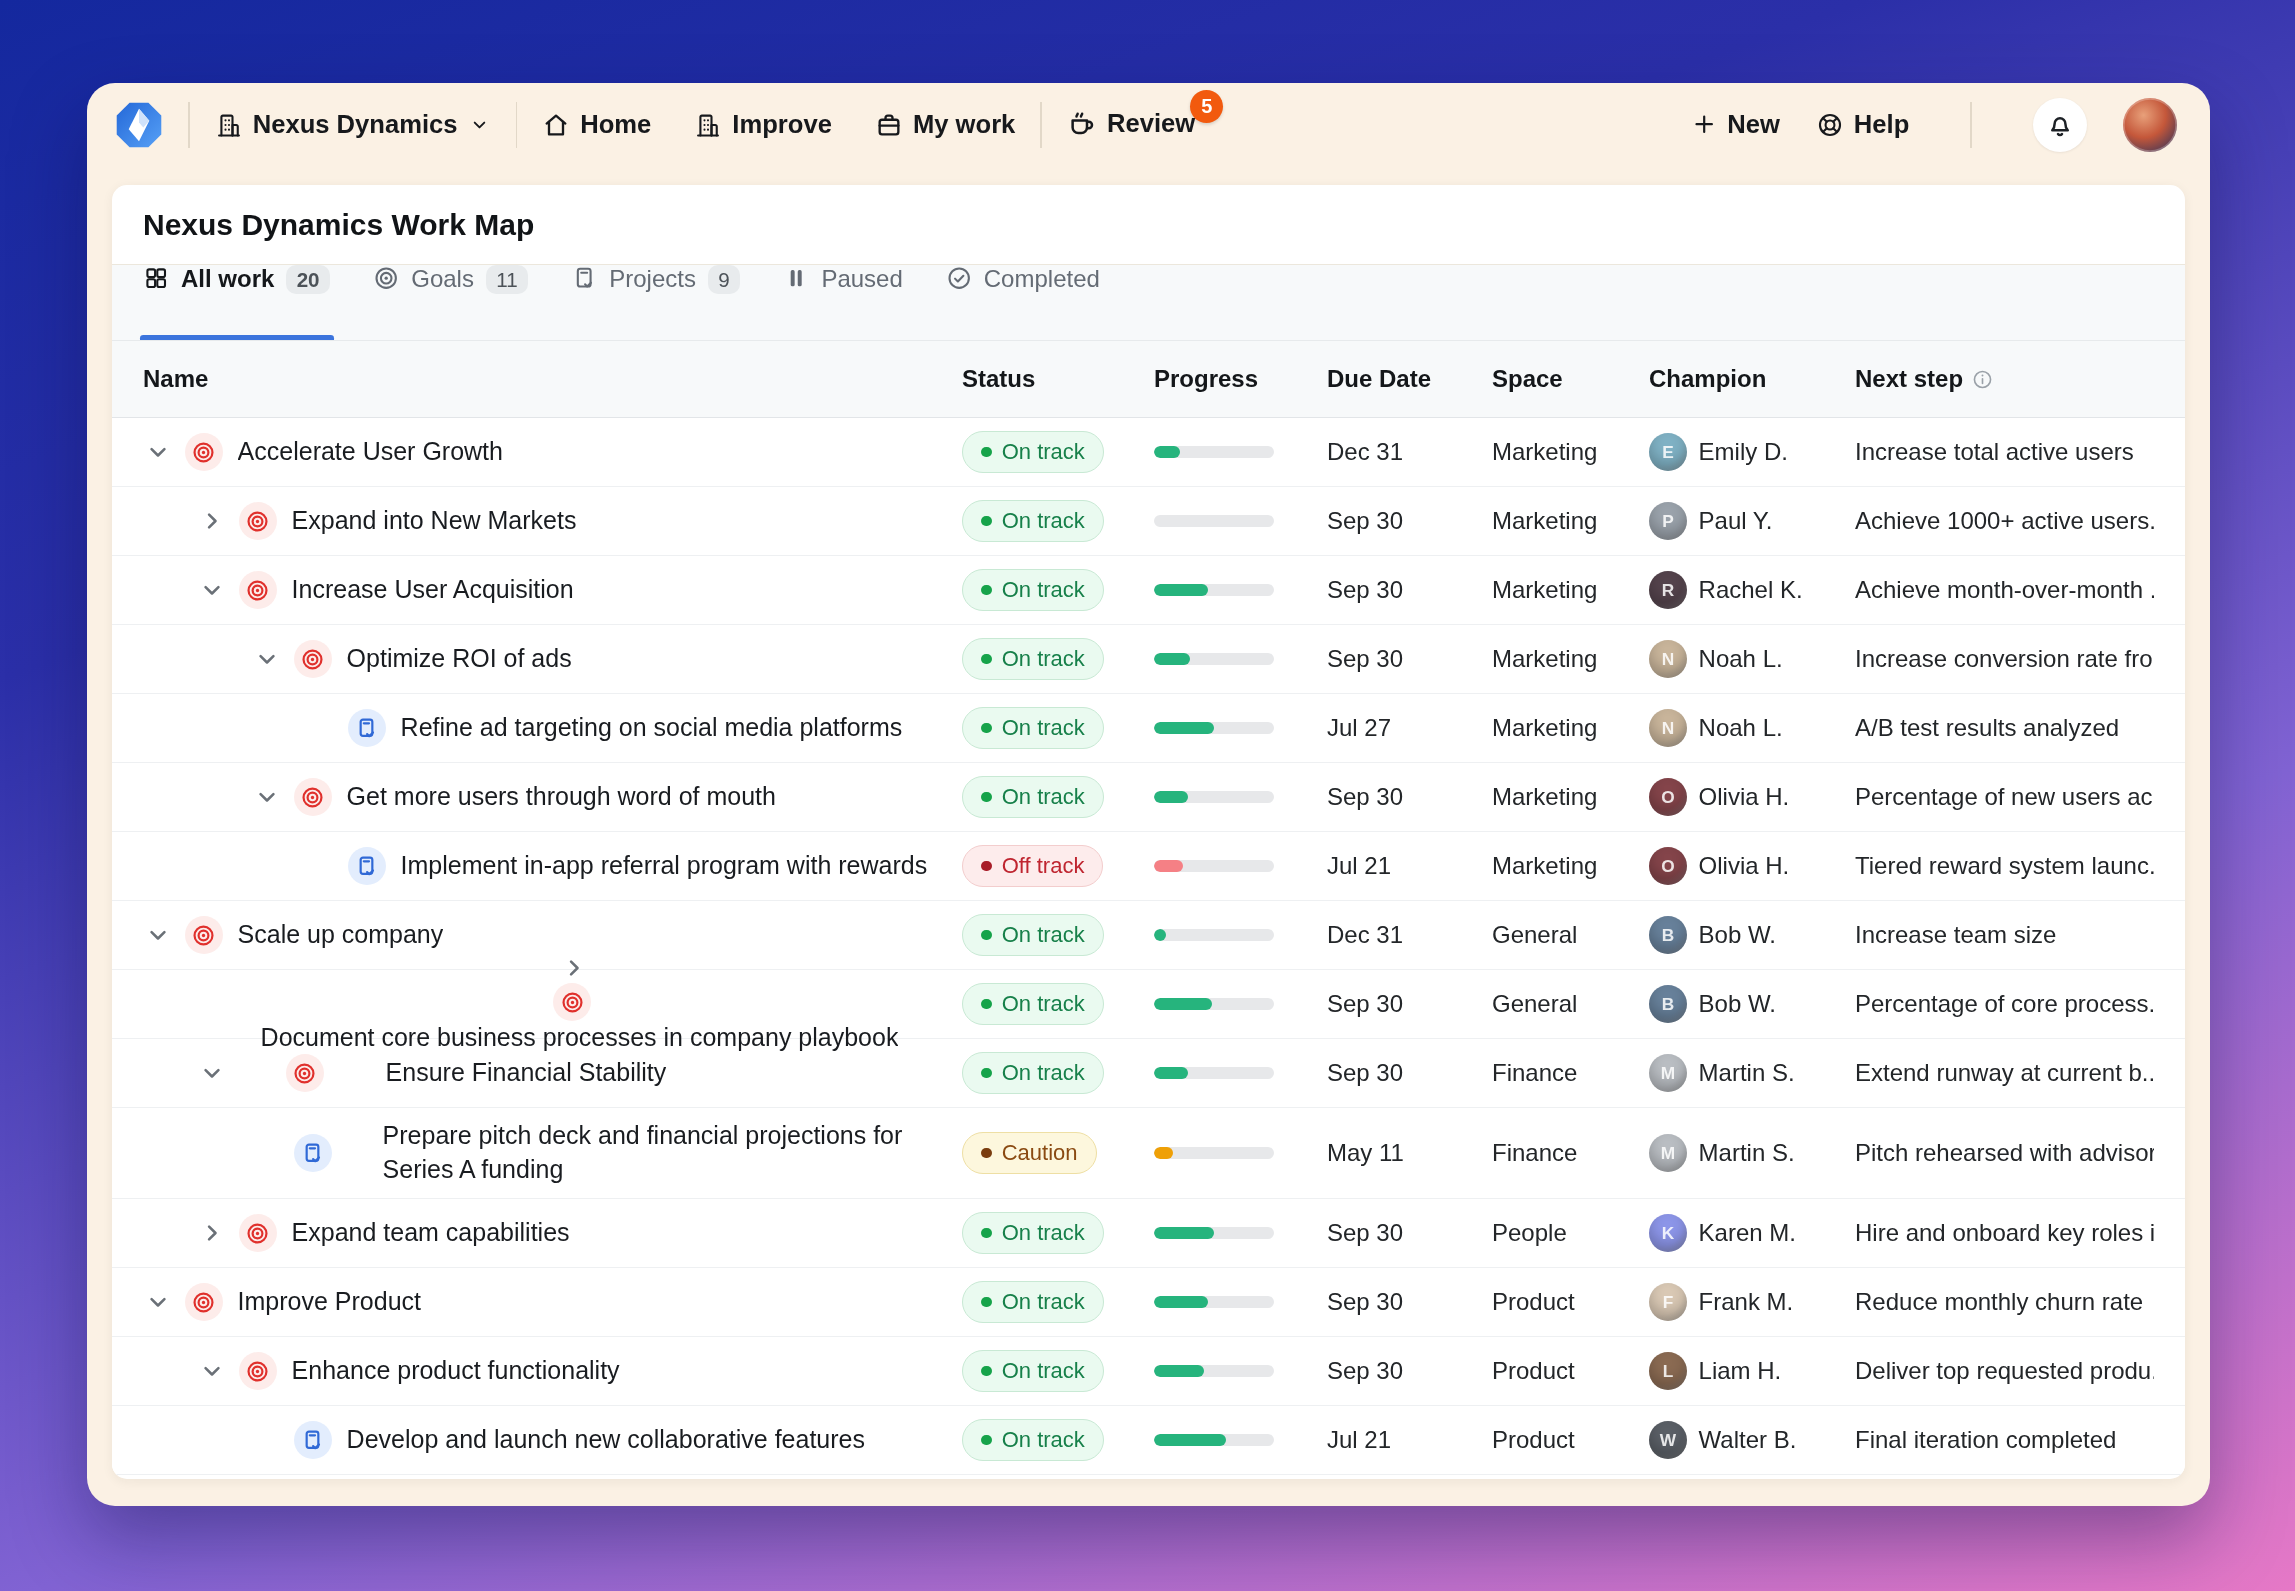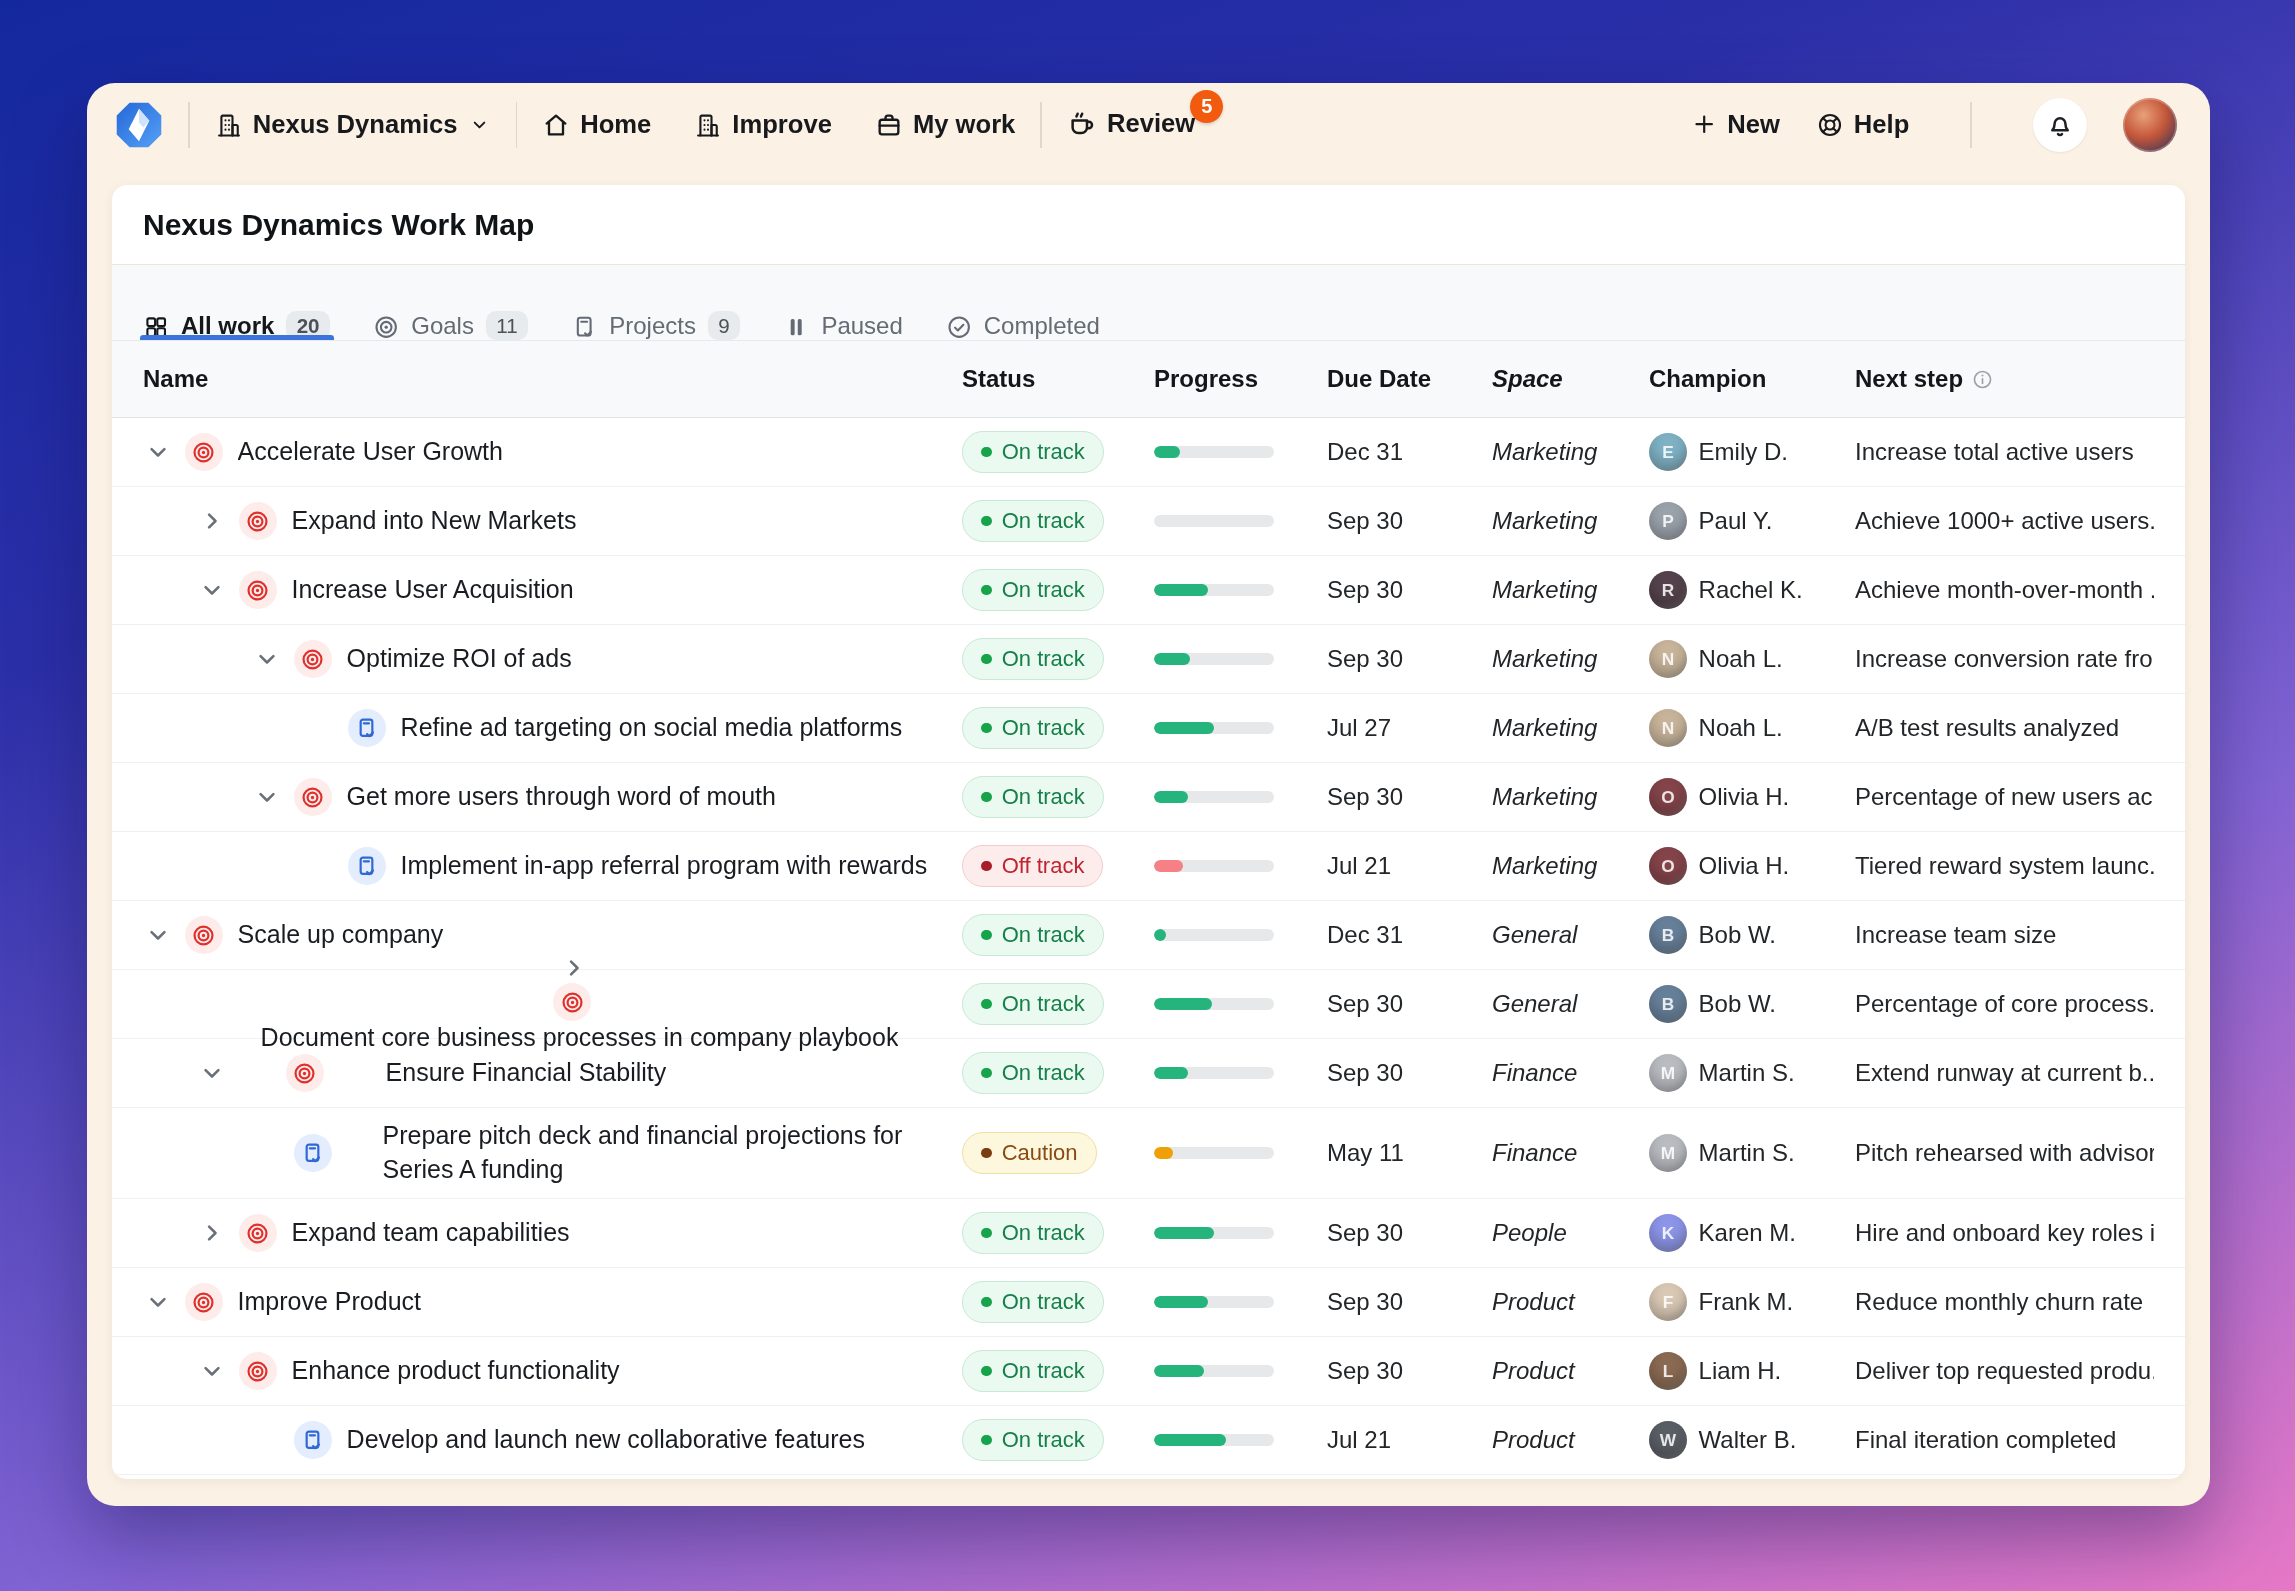--- a/index.html
+++ b/index.html
@@ -40,34 +40,34 @@
   }
   
   .card {
     position:absolute; left:25px; right:25px; top:102px; bottom:27px;
     background:var(--card); border-radius:15px; overflow:hidden;
     box-shadow:0 2.5px 11.6px rgba(40,40,40,.06);
     display:flex; flex-direction:column;
   }
   .title-row { padding:12px 31px; height:80px; display:flex; align-items:center; font-size:30px; font-weight:700; color:#111417; border-bottom:0.8px solid #ece7dc; }
   .tabs { display:flex; align-items:stretch; gap:43px; padding:0 31px; height:76px; background:var(--band); border-bottom:0.8px solid #e7eaec; }
-  .tab { position:relative; display:flex; align-items:flex-end; gap:11.6px; font-size:24px; font-weight:500; color:#646b74; cursor:pointer; white-space:nowrap; }
+  .tab { position:relative; display:flex; align-items:flex-start; gap:11.6px; font-size:24px; font-weight:500; color:#646b74; cursor:pointer; white-space:nowrap; }
   .tab .cnt { background:#e8ebed; border-radius:10px; padding:2.5px 10.7px; font-size:20.6px; color:#4c5258; }
   .tab.active { color:#15181b; font-weight:700; }
   .tab.active::after { content:""; position:absolute; left:-3.3px; right:-3.3px; bottom:0; height:5px; border-radius:3.3px 3.3px 0 0; background:var(--accent); }
   
   .thead { display:flex; align-items:center; padding:0 31px; height:77px; background:var(--band); border-bottom:0.8px solid #e2e5e8; font-size:24px; font-weight:700; color:#14171a; }
   .rows { flex:1; }
   .row { display:flex; align-items:center; padding:0 31px; height:69px; border-bottom:0.8px solid #eef0f2; background:#fff; cursor:pointer; }
   .row.tall { height:91px; }
   .c-name { flex:0 0 819px; display:flex; align-items:center; min-width:0; }
   .c-status { flex:0 0 192px; }
   .c-progress { flex:0 0 173px; }
   .c-due { flex:0 0 165px; }
-  .c-space { flex:0 0 157px;font-style:italic; }
+  .c-space { flex:0 0 157px; }
   .c-champ { flex:0 0 206px; display:flex; align-items:center; gap:11.6px; }
   .c-next { flex:1 1 auto; min-width:0; white-space:nowrap; overflow:hidden; }
   .cell-text { font-size:24px; color:#232629; }
   .chev { width:30px; height:30px; flex:0 0 30px; margin-right:11.6px; color:#6a7077; display:flex; align-items:center; justify-content:center; }
   .chev.empty { visibility:hidden; }
   .row-ico { width:38px; height:38px; border-radius:50%; flex:0 0 38px; margin-right:15px; display:flex; align-items:center; justify-content:center; }
   .row-ico.goal { background:var(--goal_bg); color:var(--goal_icon); }
   .row-ico.project { background:var(--project_bg); color:var(--project_icon); }
   .r-name { font-size:25px; font-weight:500; color:#191c20; white-space:nowrap; overflow:hidden; text-overflow:ellipsis; line-height:1.35; }
   .tall .r-name { white-space:normal;margin-left:36px; }

